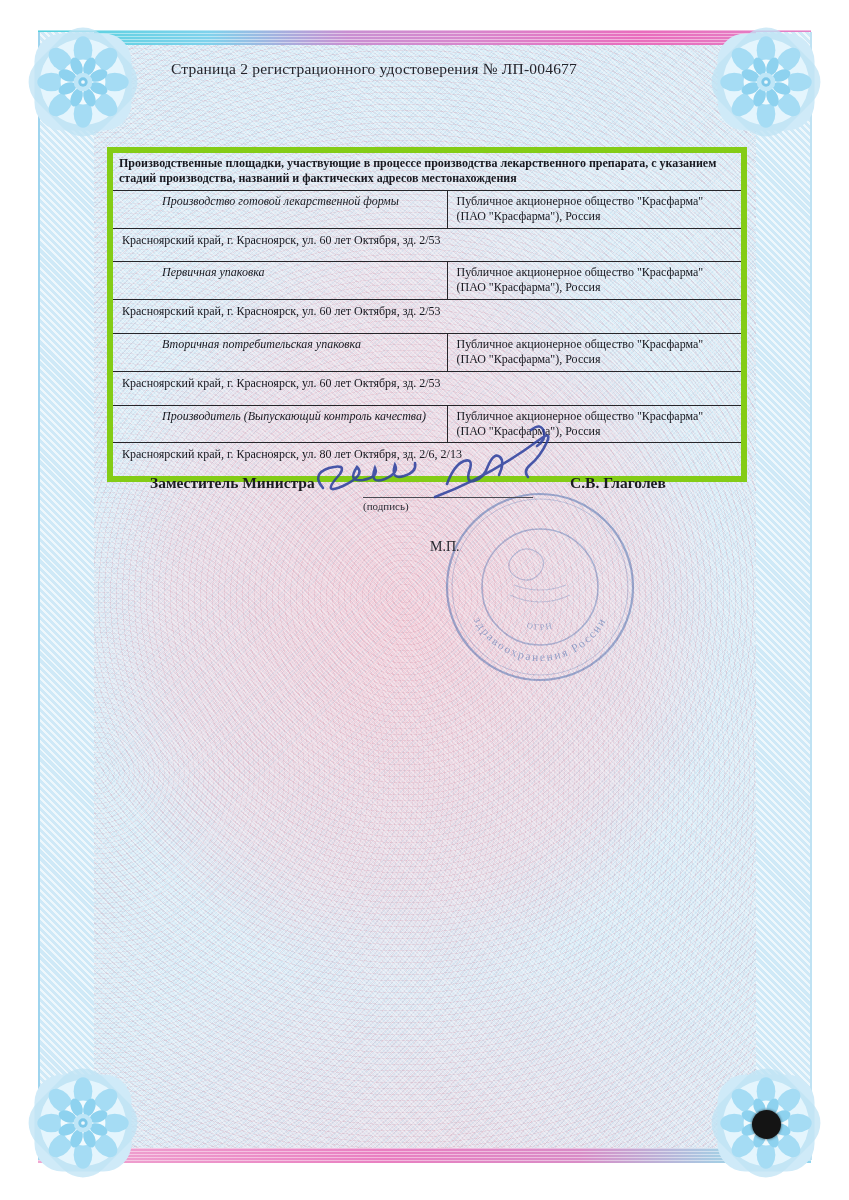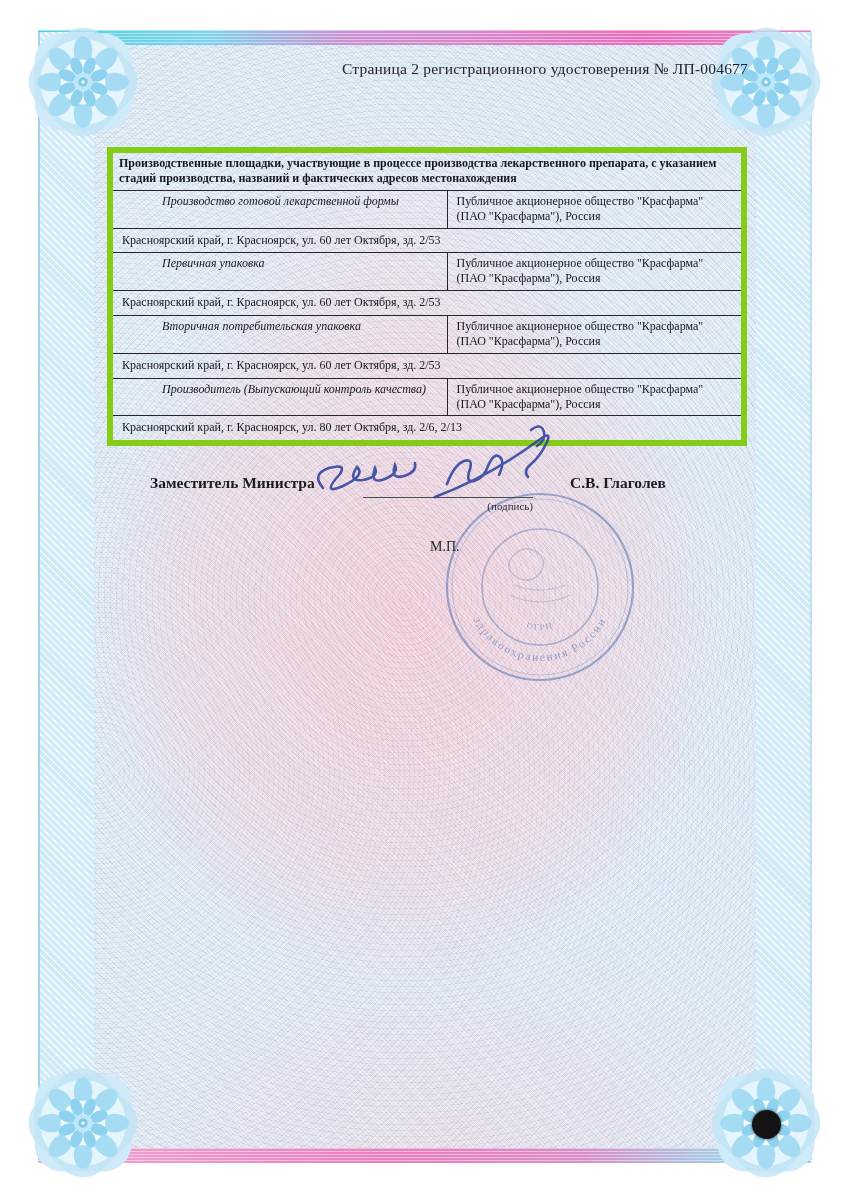--- a/index.html
+++ b/index.html
@@ -56,45 +56,45 @@
   .r-tr{left:710px;top:26px;}
   .r-bl{left:27px;top:1067px;}
   .r-br{left:710px;top:1067px;}
   .punch-hole{
     position:absolute;left:752px;top:1110px;width:29px;height:29px;border-radius:50%;
     background:#141414;z-index:4;box-shadow:0 0 2px 1px rgba(20,20,20,.35);
   }
   
   .content{position:absolute;inset:0;z-index:5;}
   .doc-header{
-    position:absolute;left:0;top:60px;width:748px;text-align:right;
+    position:absolute;left:0;top:60px;width:748px;text-align:center;
     font-size:15.5px;letter-spacing:.2px;color:#23242b;
   }
   .reg-table{
     position:absolute;left:107px;top:147px;width:628px;
     border:6px solid #84cc16;background:rgba(255,255,255,.06);
     font-size:12px;line-height:1.24;color:#17181f;
   }
   .t-title{
     font-weight:bold;padding:3px 6px 4px 6px;border-bottom:1.4px solid #26262a;
   }
   .t-row{display:flex;border-bottom:1.4px solid #26262a;}
   .t-row:last-child{border-bottom:none;}
   .t-stage{
     width:50%;box-sizing:border-box;padding:3px 6px 4px 6px;
     font-style:italic;border-right:1.4px solid #26262a;margin-left:43px;
   }
   .t-company{width:50%;box-sizing:border-box;padding:3px 6px 4px 8px;}
-  .t-address{padding:4px 6px 5px 9px;border-bottom:1.4px solid #26262a;}
+  .t-address{padding:4px 6px 14px 9px;border-bottom:1.4px solid #26262a;}
   .sig-row{position:absolute;left:0;top:474px;width:849px;font-weight:bold;font-size:15.5px;}
   .sig-role{position:absolute;left:110px;top:0;margin-left:40px;}
   .sig-name{position:absolute;left:570px;top:0;}
   .sig-line{position:absolute;left:363px;top:23px;width:170px;border-top:1.2px solid #4a4a52;}
   .sig-caption{
-    position:absolute;left:363px;top:26px;width:170px;text-align:right;
+    position:absolute;left:363px;top:26px;width:170px;text-align:left;
     font-weight:normal;font-size:11px;color:#2c2d35;
   }
   .mp-label{position:absolute;left:430px;top:539px;font-size:14px;color:#26272e;text-align:right;}
   .signature-ink{position:absolute;left:295px;top:418px;z-index:6;}
   .stamp{position:absolute;left:440px;top:487px;z-index:4;opacity:.62;}
 </style>
 </head>
 <body>
 
 <div class="page">

